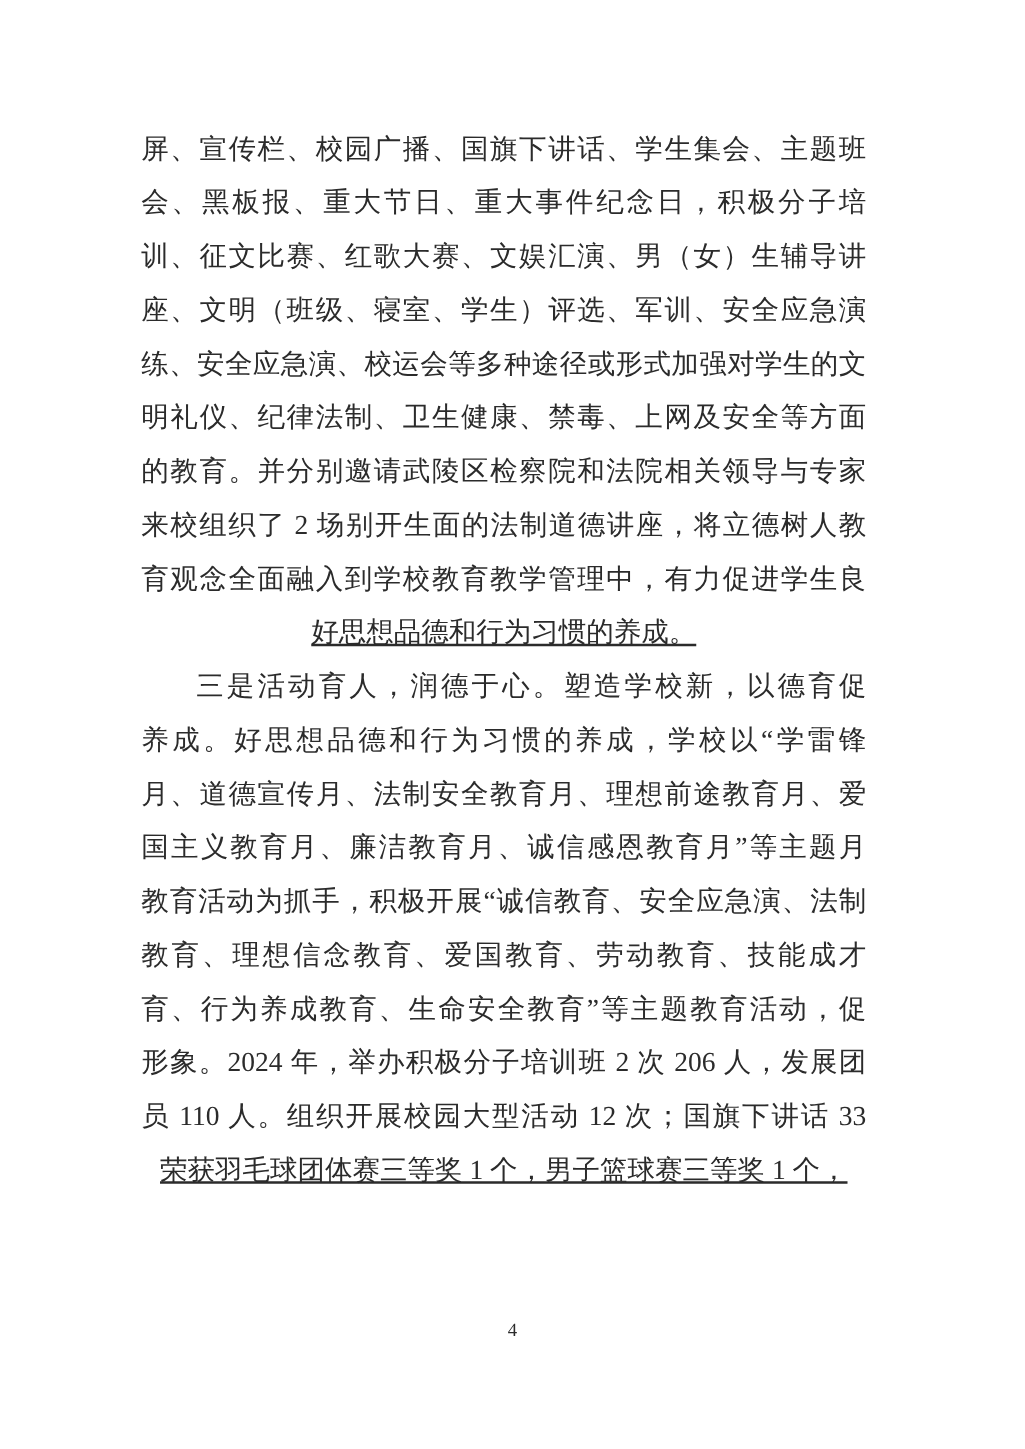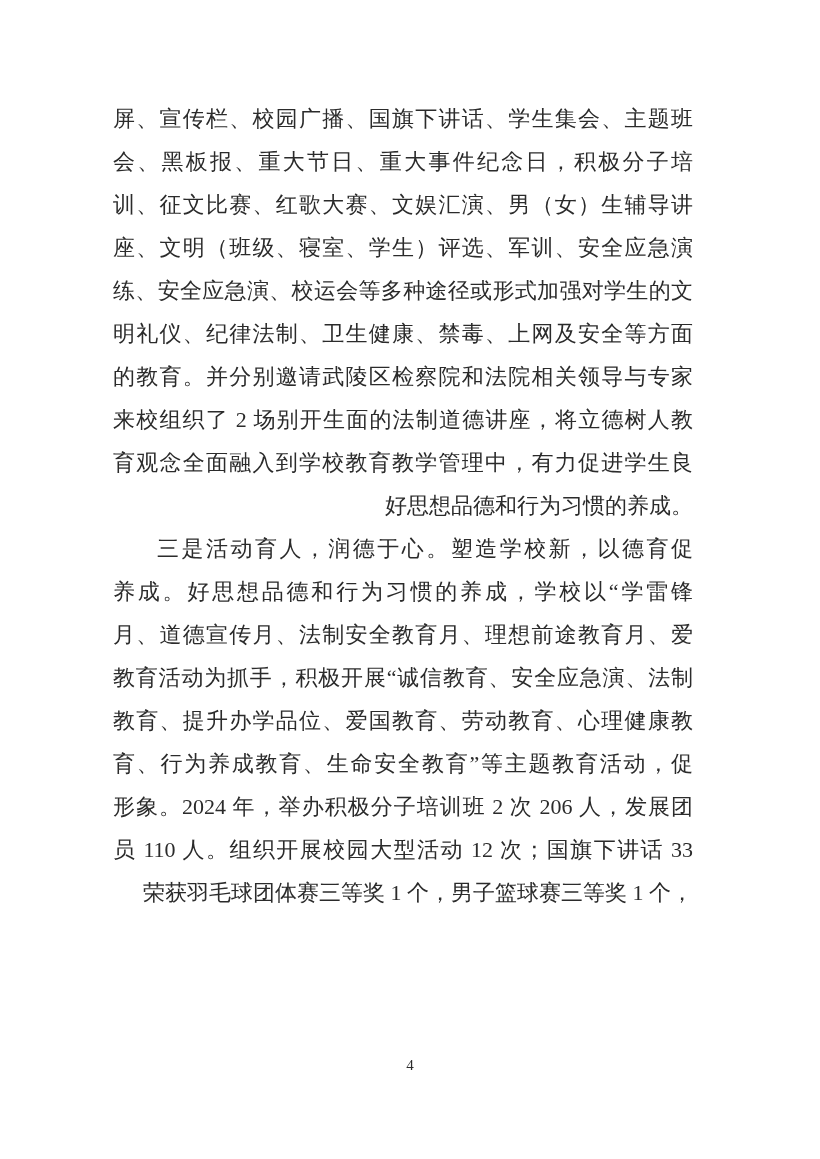--- a/index.html
+++ b/index.html
@@ -24,22 +24,23 @@
   }
   .line {
     font-size: 22px;
     line-height: 43px;
     height: 43px;
     text-align: justify;
     text-align-last: justify;
     text-justify: inter-character;
   }
   .line.para-end {
-    text-align: right;
+    text-align: center;
     text-align-last: auto;
+    text-decoration: underline;
   }
   .line.indent {
     text-indent: 2em;
   }
   .page-number {
     position: absolute;
     left: 0;
     top: 1054px;
     width: 100%;
     text-align: center;
@@ -59,21 +60,22 @@
     <div class="line">座、文明（班级、寝室、学生）评选、军训、安全应急演</div>
     <div class="line">练、安全应急演、校运会等多种途径或形式加强对学生的文</div>
     <div class="line">明礼仪、纪律法制、卫生健康、禁毒、上网及安全等方面</div>
     <div class="line">的教育。并分别邀请武陵区检察院和法院相关领导与专家</div>
     <div class="line">来校组织了 2 场别开生面的法制道德讲座，将立德树人教</div>
     <div class="line">育观念全面融入到学校教育教学管理中，有力促进学生良</div>
     <div class="line para-end">好思想品德和行为习惯的养成。</div>
     <div class="line indent">三是活动育人，润德于心。塑造学校新，以德育促</div>
     <div class="line">养成。好思想品德和行为习惯的养成，学校以“学雷锋</div>
     <div class="line">月、道德宣传月、法制安全教育月、理想前途教育月、爱</div>
+    <div class="line">国主义教育月、廉洁教育月、诚信感恩教育月”等主题月</div>
     <div class="line">教育活动为抓手，积极开展“诚信教育、安全应急演、法制</div>
-    <div class="line">教育、提升办学品位、爱国教育、劳动教育、心理健康教</div>
+    <div class="line">教育、理想信念教育、爱国教育、劳动教育、技能成才</div>
     <div class="line">育、行为养成教育、生命安全教育”等主题教育活动，促</div>
     <div class="line">形象。2024 年，举办积极分子培训班 2 次 206 人，发展团</div>
     <div class="line">员 110 人。组织开展校园大型活动 12 次；国旗下讲话 33</div>
     <div class="line para-end">荣获羽毛球团体赛三等奖 1 个，男子篮球赛三等奖 1 个，</div>
   </div>
   <div class="page-number">4</div>
 </div>
 
 </body></html>

